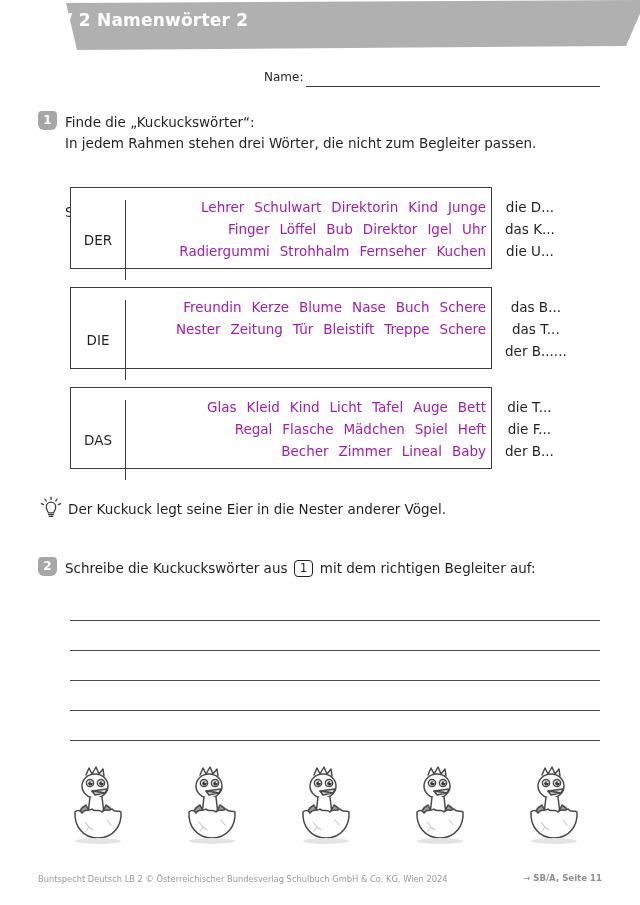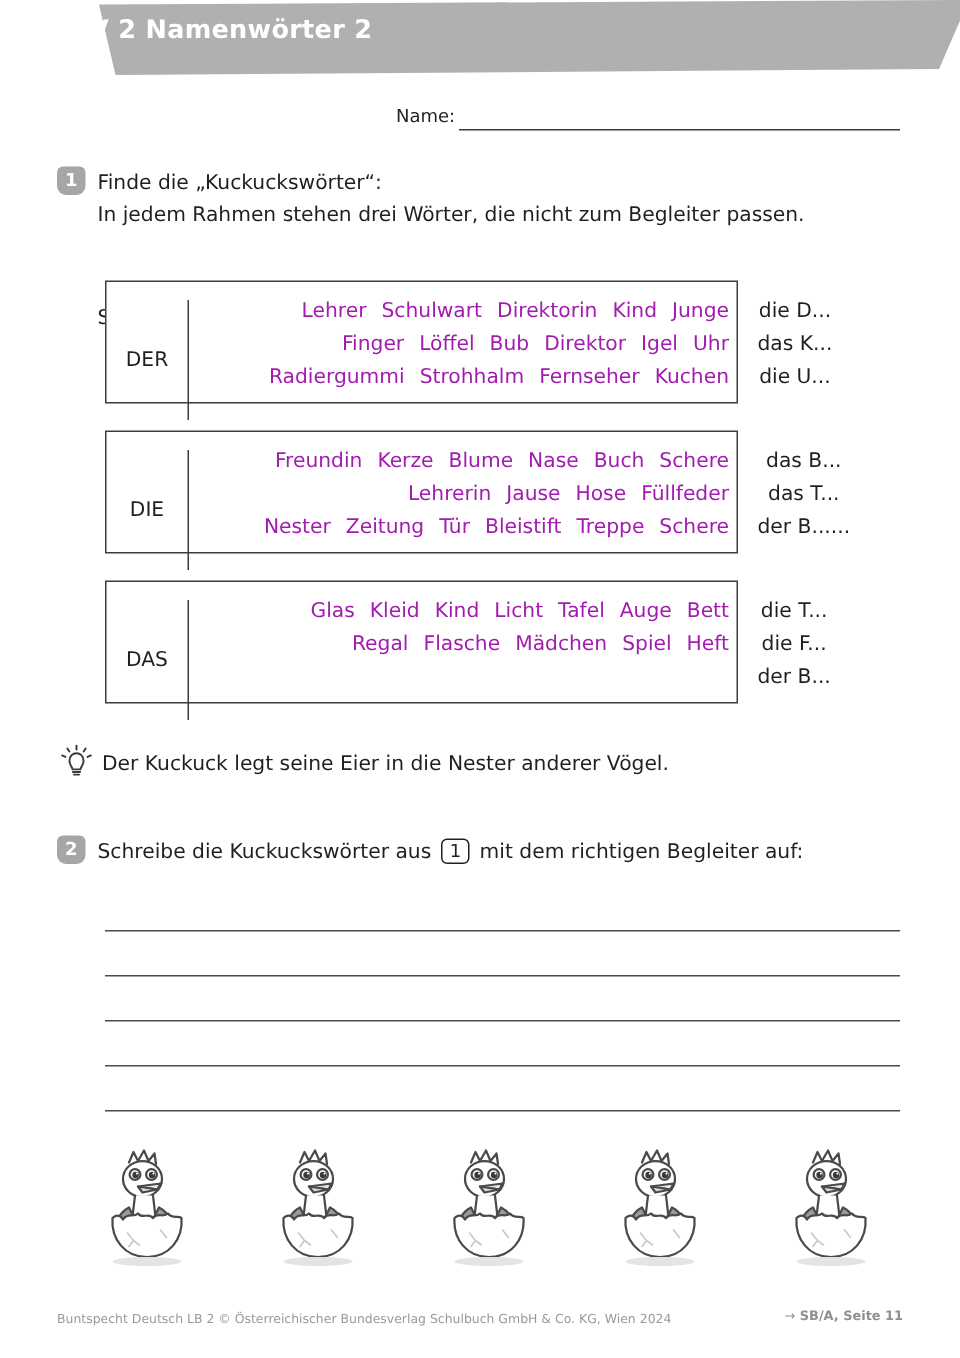--- a/index.html
+++ b/index.html
@@ -256,35 +256,35 @@
 <div class="hint-col" style="top:196px;">
   <div>die D...</div>
   <div>das K...</div>
   <div>die U...</div>
 </div>
 
 <div class="word-box" style="top:287px; height:82px;">
   <div class="word-box-label">DIE</div>
   <div class="word-box-rows">
     <div class="word-row" id="die-r0"><span>Freundin</span><span>Kerze</span><span>Blume</span><span>Nase</span><span>Buch</span><span>Schere</span></div>
-    <div class="word-row" id="die-r1"><span>Lehrerin</span><span>Jause</span><span>Hose</span><span>Füllfeder</span></div>
     <div class="word-row" id="die-r2"><span>Nester</span><span>Zeitung</span><span>Tür</span><span>Bleistift</span><span>Treppe</span><span>Schere</span></div>
   </div>
 </div>
 <div class="hint-col" style="top:296px;">
   <div>das B...</div>
   <div>das T...</div>
   <div>der B......</div>
 </div>
 
 <div class="word-box" style="top:387px; height:82px;">
   <div class="word-box-label">DAS</div>
   <div class="word-box-rows">
     <div class="word-row" id="das-r0"><span>Glas</span><span>Kleid</span><span>Kind</span><span>Licht</span><span>Tafel</span><span>Auge</span><span>Bett</span></div>
     <div class="word-row" id="das-r1"><span>Regal</span><span>Flasche</span><span>Mädchen</span><span>Spiel</span><span>Heft</span></div>
+    <div class="word-row" id="das-r2"><span>Becher</span><span>Zimmer</span><span>Lineal</span><span>Baby</span></div>
   </div>
 </div>
 <div class="hint-col" style="top:396px;">
   <div>die T...</div>
   <div>die F...</div>
   <div>der B...</div>
 </div>
 
 <div id="tip-row">
   <svg id="bulb-icon" viewBox="0 0 26 26">

